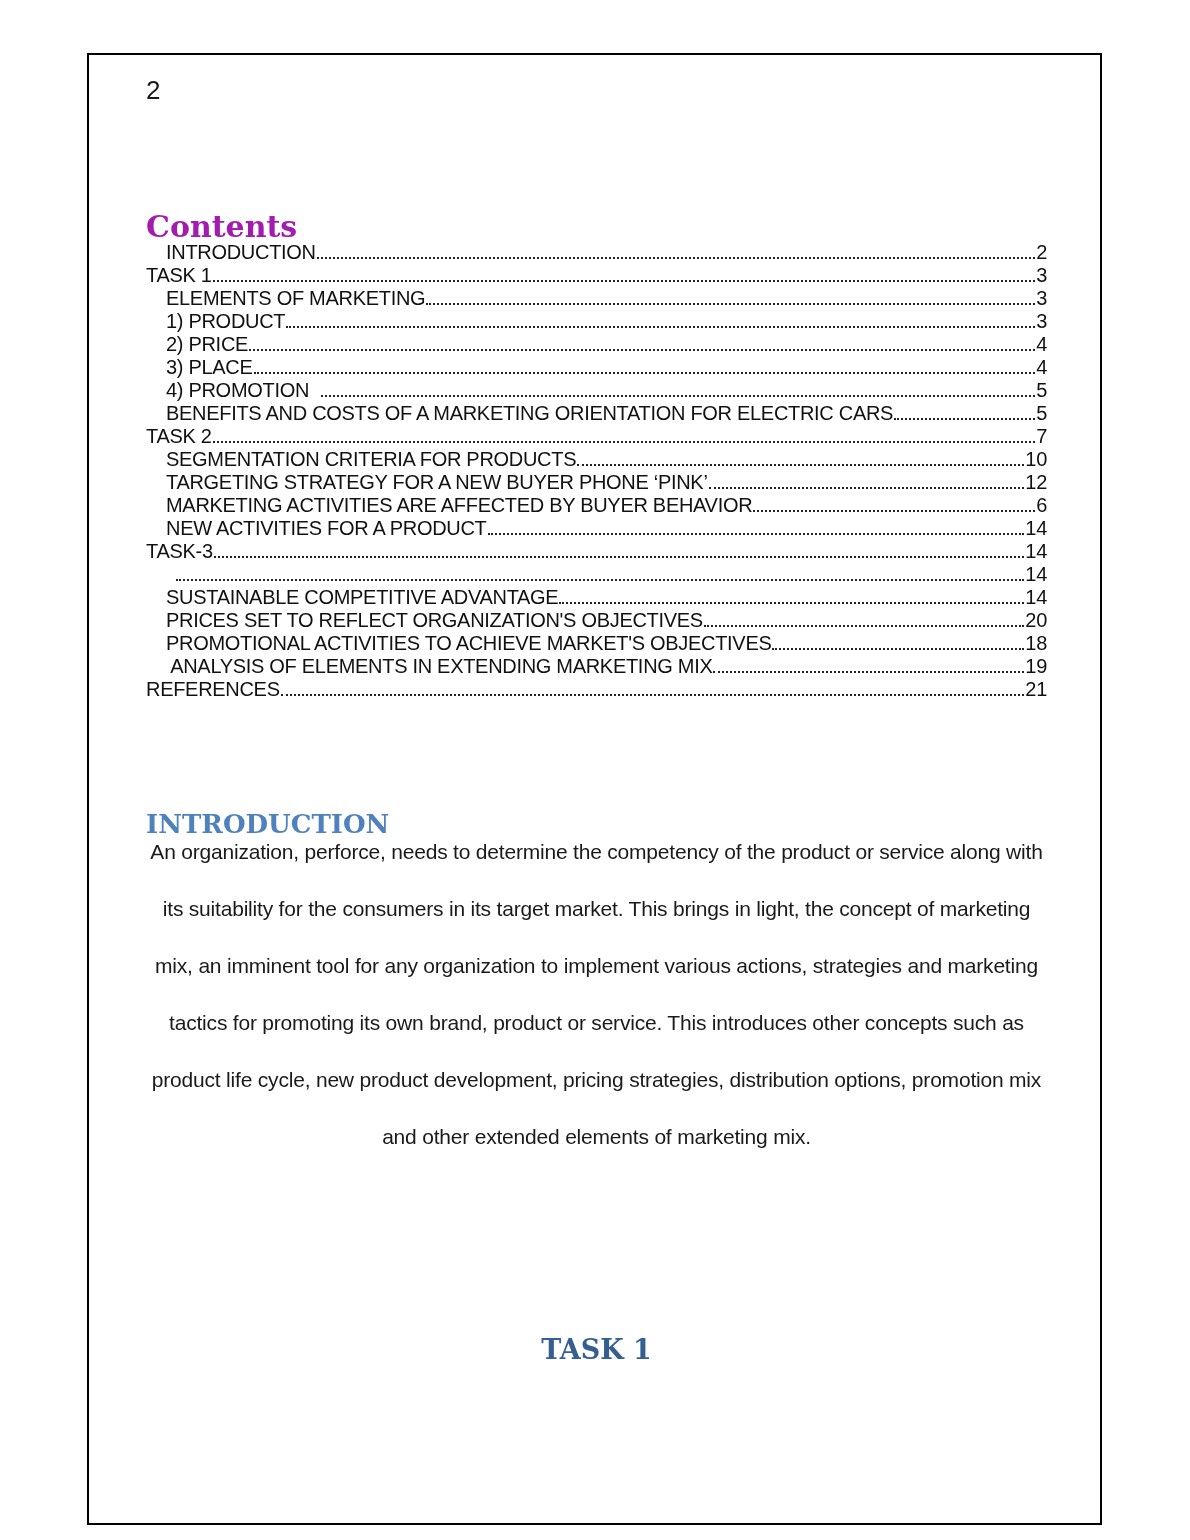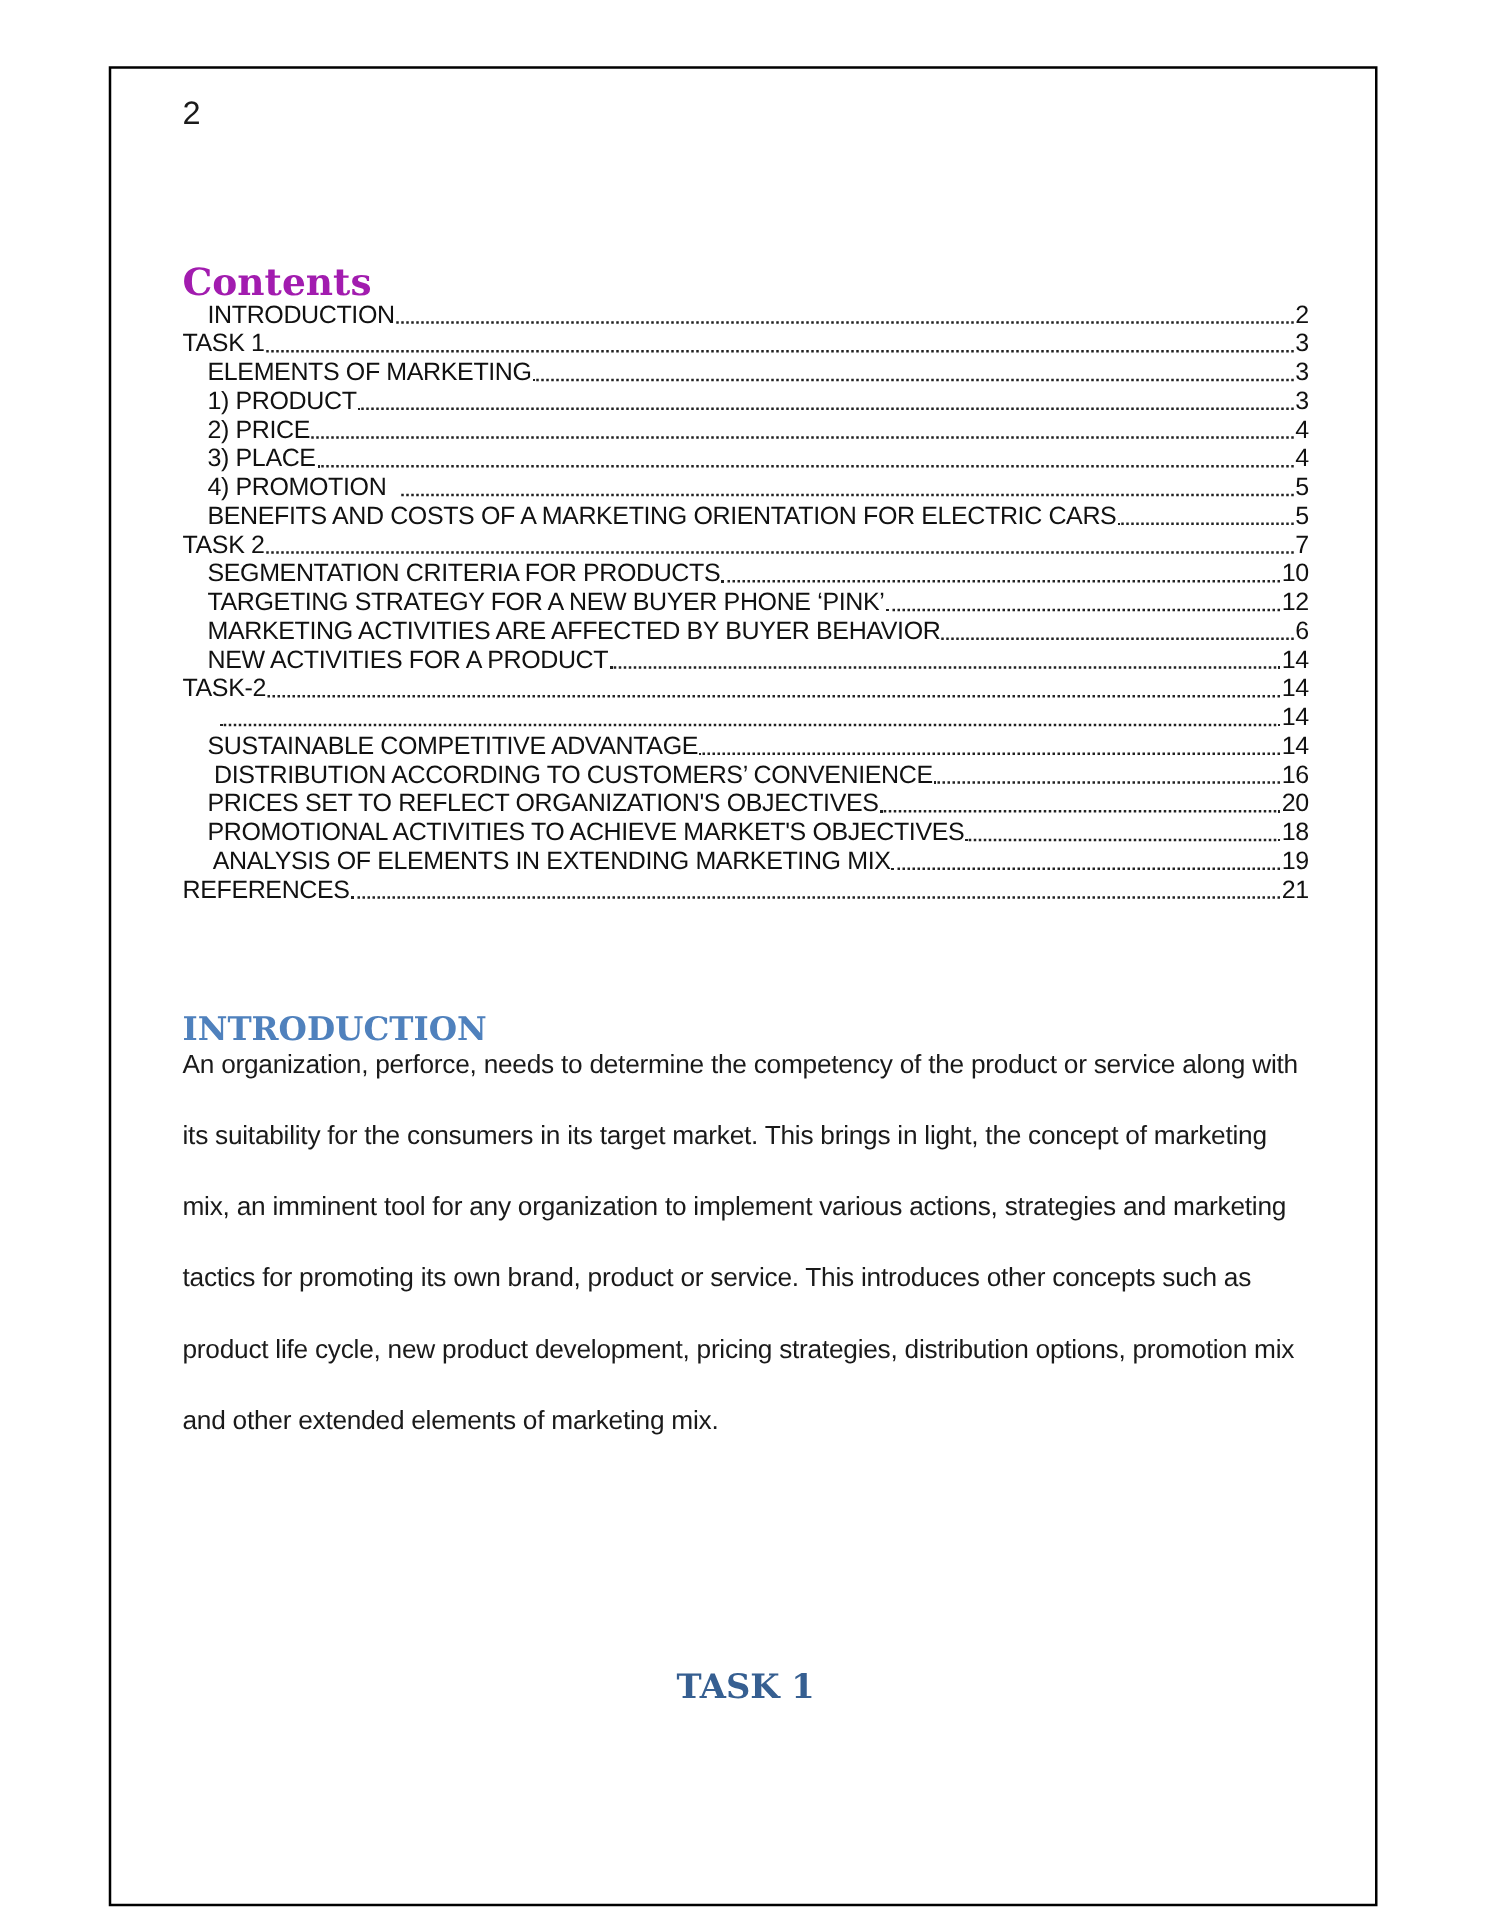--- a/index.html
+++ b/index.html
@@ -82,21 +82,21 @@
   }
 
   .intro-paragraph {
     left: 57px;
     top: 747px;
     width: 901px;
     font-size: 21px;
     line-height: 57px;
     letter-spacing: -0.2px;
     color: #1a1a1a;
-    text-align: left;
+    text-align: center;
   }
 
   .task1-heading {
     left: 57px;
     top: 1255px;
     width: 901px;
     text-align: center;
     font-family: "DejaVu Serif", serif;
     font-weight: bold;
     font-size: 27px;
@@ -174,40 +174,35 @@
           <span class="toc-label">MARKETING ACTIVITIES ARE AFFECTED BY BUYER BEHAVIOR</span>
           <span class="leader"></span>
           <span class="toc-pg">6</span>
         </div>
       <div class="toc-row lvl1">
           <span class="toc-label">NEW ACTIVITIES FOR A PRODUCT</span>
           <span class="leader"></span>
           <span class="toc-pg">14</span>
         </div>
       <div class="toc-row lvl0">
-          <span class="toc-label">TASK-2</span>
+          <span class="toc-label">TASK-3</span>
           <span class="leader"></span>
           <span class="toc-pg">14</span>
         </div>
       <div class="toc-row lvl2">
           <span class="toc-label"></span>
           <span class="leader"></span>
           <span class="toc-pg">14</span>
         </div>
       <div class="toc-row lvl1">
           <span class="toc-label">SUSTAINABLE COMPETITIVE ADVANTAGE</span>
           <span class="leader"></span>
           <span class="toc-pg">14</span>
         </div>
       <div class="toc-row lvl1">
-          <span class="toc-label"> DISTRIBUTION ACCORDING TO CUSTOMERS’ CONVENIENCE</span>
-          <span class="leader"></span>
-          <span class="toc-pg">16</span>
-        </div>
-      <div class="toc-row lvl1">
           <span class="toc-label">PRICES SET TO REFLECT ORGANIZATION'S OBJECTIVES</span>
           <span class="leader"></span>
           <span class="toc-pg">20</span>
         </div>
       <div class="toc-row lvl1">
           <span class="toc-label">PROMOTIONAL ACTIVITIES TO ACHIEVE MARKET'S OBJECTIVES</span>
           <span class="leader"></span>
           <span class="toc-pg">18</span>
         </div>
       <div class="toc-row lvl1">

